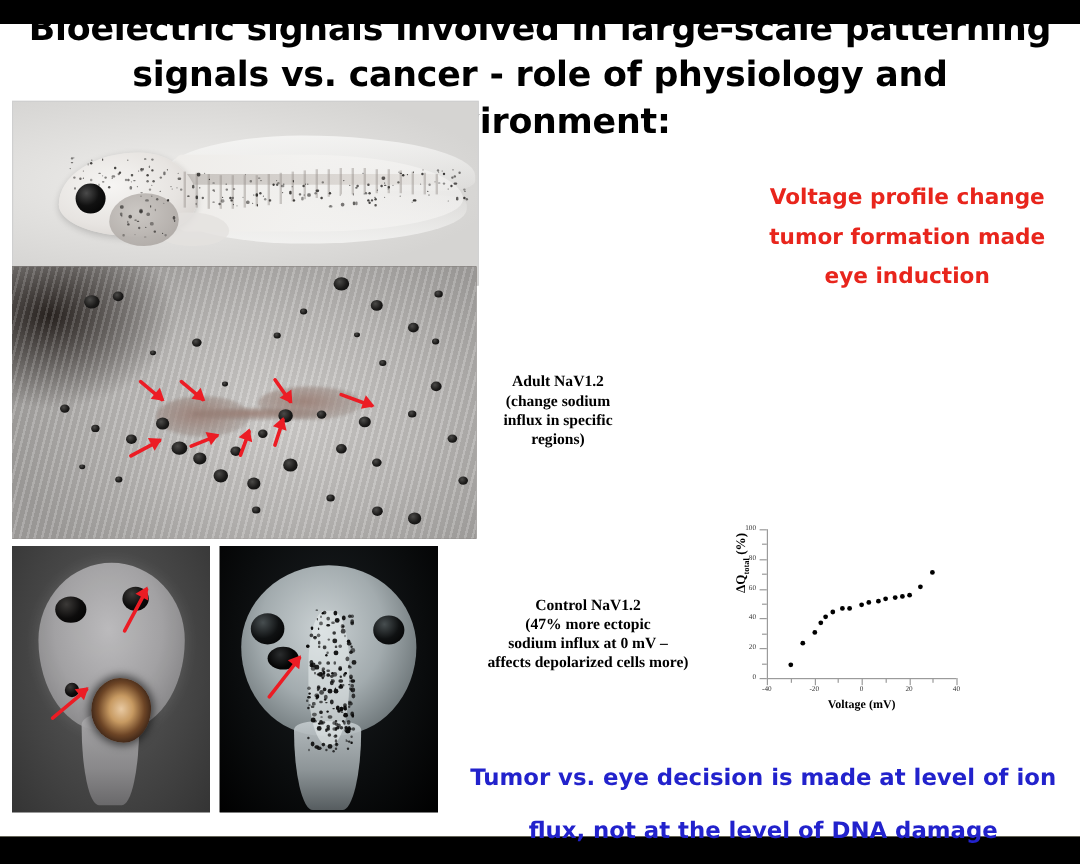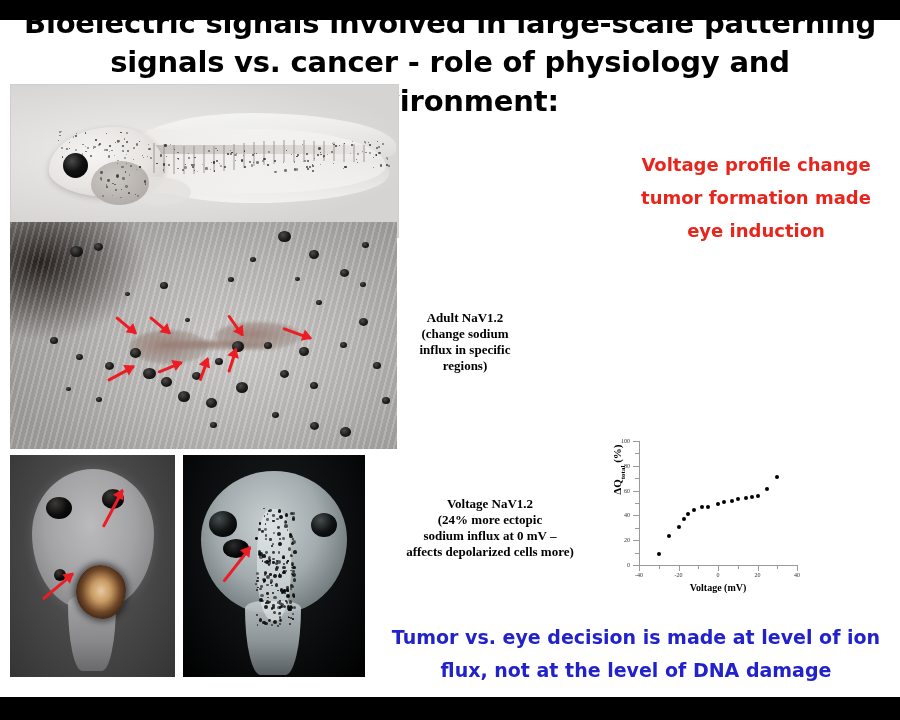--- a/index.html
+++ b/index.html
@@ -119,21 +119,21 @@
   
   .redtext{position:absolute;left:612px;top:148px;width:288px;text-align:center;
     font-family:"DejaVu Sans",sans-serif;font-weight:bold;font-size:18px;line-height:33px;
     color:#e8251c;}
   .redtext .ln{display:block;}
 
   
   .bluetext{position:absolute;left:376px;top:621px;width:520px;text-align:center;
     font-family:"DejaVu Sans",sans-serif;font-weight:bold;font-size:19px;line-height:33px;
     color:#2222cc;}
-  .bluetext .ln{display:block;}
+  .bluetext .ln{display:block;margin-top:11px;}
 
   
   .chart{position:absolute;left:600px;top:432px;width:222px;height:172px;background:#fff;}
   .plot{position:absolute;left:39px;top:9px;width:152px;height:124px;}
   .axis-y{position:absolute;left:39px;top:9px;width:1px;height:124px;background:#9b9b9b;}
   .axis-x{position:absolute;left:39px;top:133px;width:158px;height:1px;background:#9b9b9b;}
   .tick-y{position:absolute;left:33px;width:6px;height:1px;background:#9b9b9b;}
   .tick-y.minor{left:35px;width:4px;}
   .tick-x{position:absolute;top:133px;width:1px;height:6px;background:#9b9b9b;}
   .tick-x.minor{top:133px;height:4px;}
@@ -733,22 +733,22 @@
 
 
   <div class="caption cap2">
     <span class="ln">Adult NaV1.2</span>
     <span class="ln">(change sodium</span>
     <span class="ln">influx in specific</span>
     <span class="ln">regions)</span>
   </div>
 
   <div class="caption cap3">
-    <span class="ln">Voltage NaV1.2</span>
-    <span class="ln">(24% more ectopic</span>
+    <span class="ln">Control NaV1.2</span>
+    <span class="ln">(47% more ectopic</span>
     <span class="ln">sodium influx at 0 mV –</span>
     <span class="ln">affects depolarized cells more)</span>
   </div>
 
   <div class="redtext">
     <span class="ln">Voltage profile change</span>
     <span class="ln">tumor formation made</span>
     <span class="ln">eye induction</span>
   </div>
 

